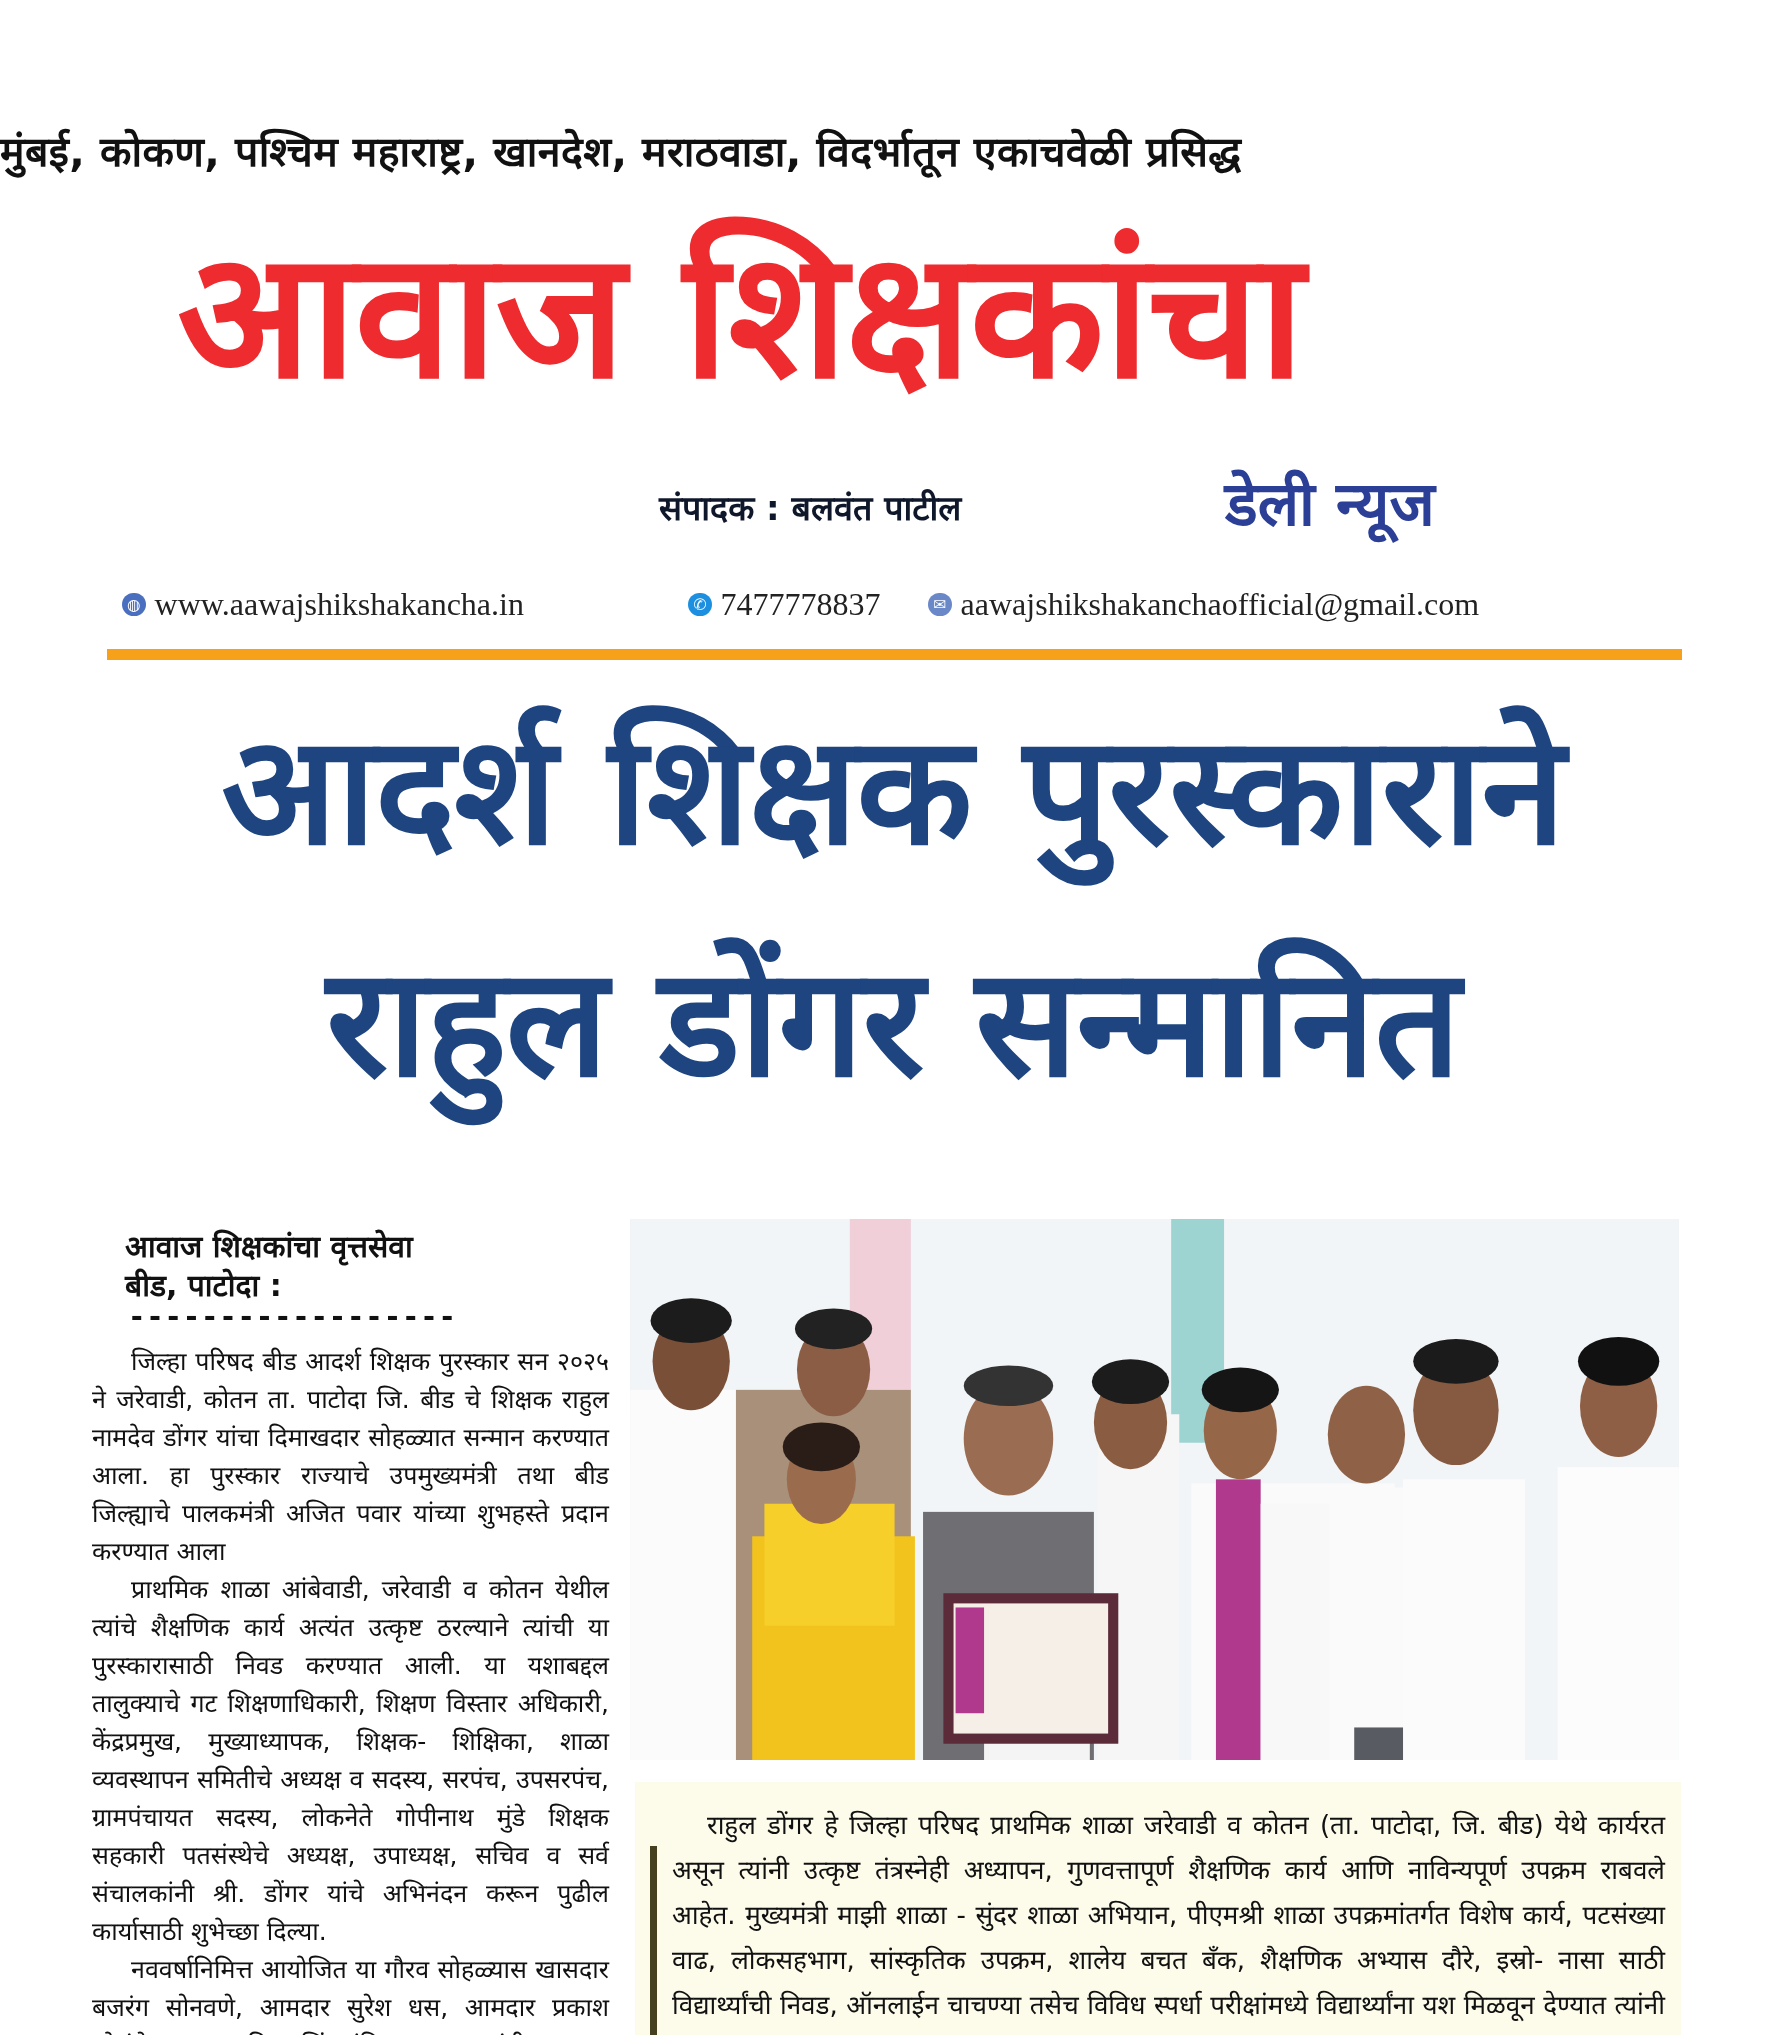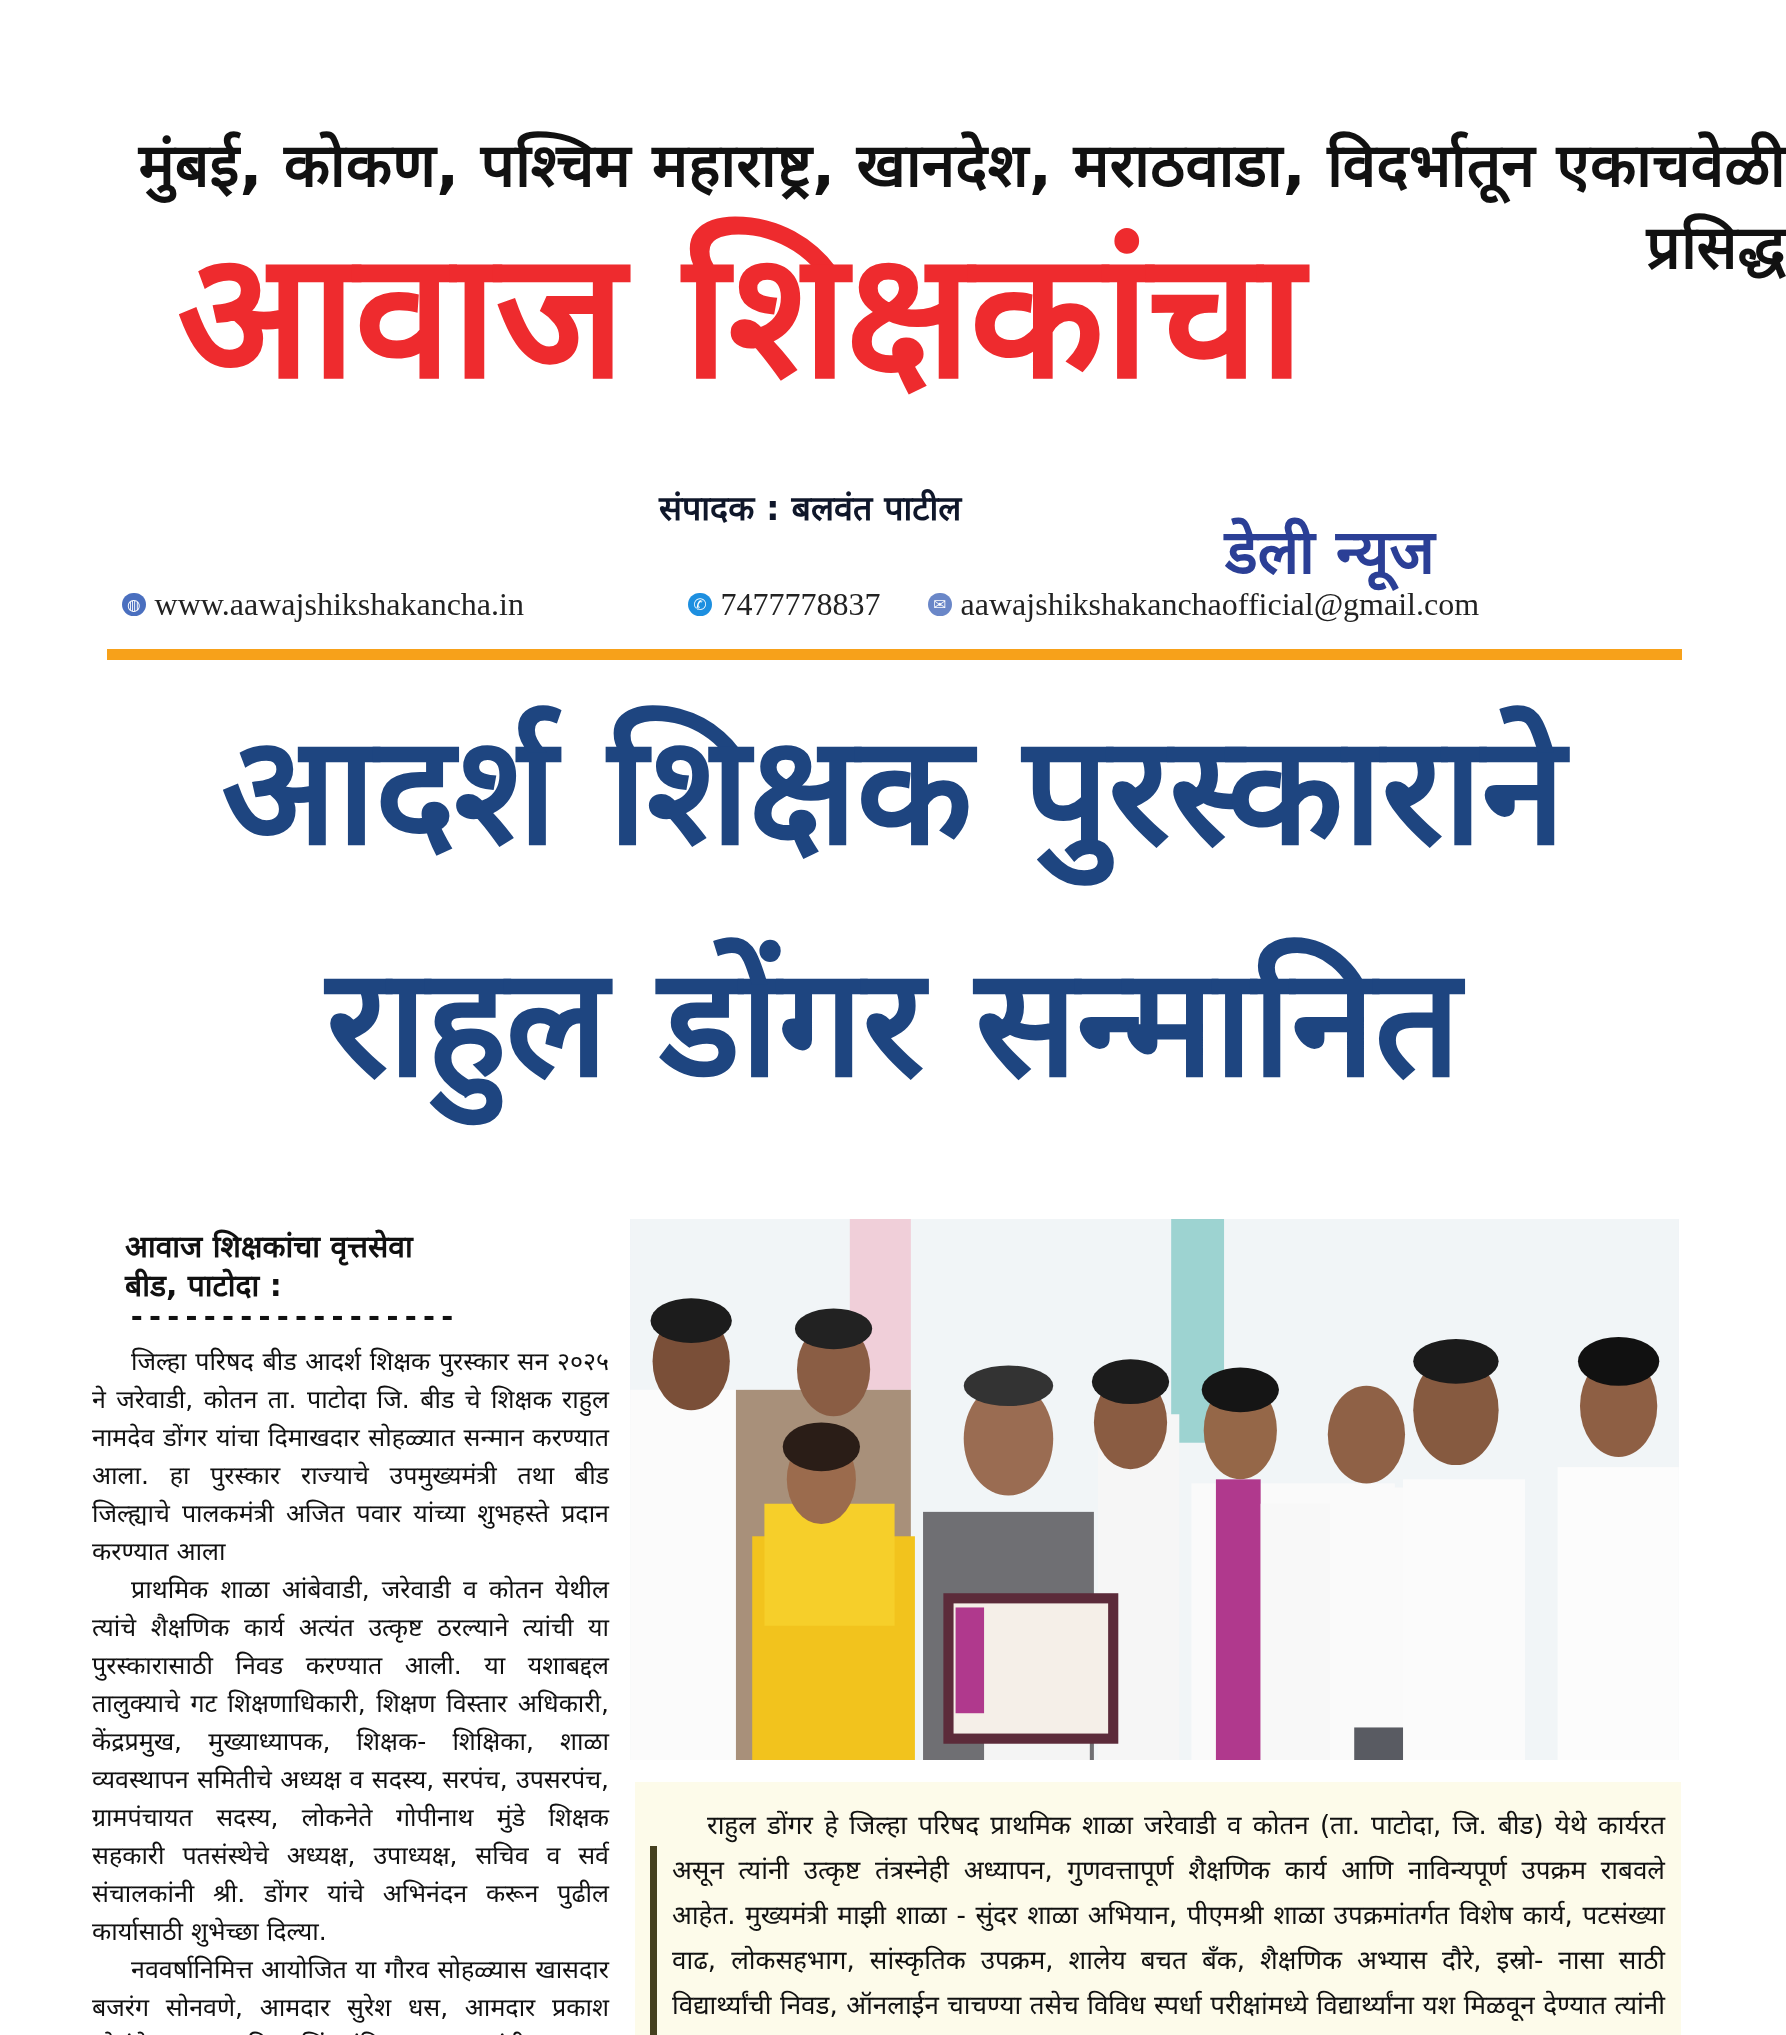--- a/index.html
+++ b/index.html
@@ -1,26 +1,26 @@
 <!DOCTYPE html>
 <html style="font-size:6.5px"><head>
 <meta charset="utf-8">
 <style>
   * { margin:0; padding:0; box-sizing:border-box; }
   html, body { width:1786px; height:2697px; background:#ffffff; overflow:hidden; }
   body { position:relative; font-family:"DejaVu Sans", sans-serif; color:#111; }
 
-  .tagline { position:absolute; left:0; width:1786px; top:122px; text-align:right;
-    font-size:60px; font-weight:bold; color:#111; letter-spacing:0.4px; }
+  .tagline { position:absolute; left:0; width:1786px; top:122px; text-align:left;
+    font-size:41px; font-weight:bold; color:#111; letter-spacing:0.4px; }
 
   .masthead { position:absolute; left:0; width:1480px; top:228px; text-align:center;
     font-size:175px; font-weight:bold; color:#ee2b2e; line-height:1; letter-spacing:-1.6px; }
 
   .editor { position:absolute; left:659px; top:484px; font-size:34px; font-weight:bold; color:#0f172a; }
-  .daily { position:absolute; left:1225px; top:460px; font-size:61px; font-weight:bold; color:#2b3f96;margin-top:48px; }
+  .daily { position:absolute; left:1225px; top:460px; font-size:61px; font-weight:bold; color:#2b3f96; }
 
   .contact { position:absolute; top:586px; font-family:"Liberation Serif", serif; font-size:32px; color:#222;
     display:flex; align-items:center; gap:9px; }
   .c-icon { width:23.6px; height:23.6px; border-radius:50%; display:inline-flex; align-items:center; justify-content:center;
     color:#fff; font-size:15.5px; font-family:"DejaVu Sans", sans-serif; }
   .c-web { left:122px; } .c-web .c-icon { background:#4a6fbf; }
   .c-phone { left:688px; } .c-phone .c-icon { background:#1d8fe0; }
   .c-mail { left:928px; } .c-mail .c-icon { background:#6a87c8; }
 
   .orange-rule { position:absolute; left:107px; top:649px; width:1575px; height:10.6px; background:#f7a11a; }

